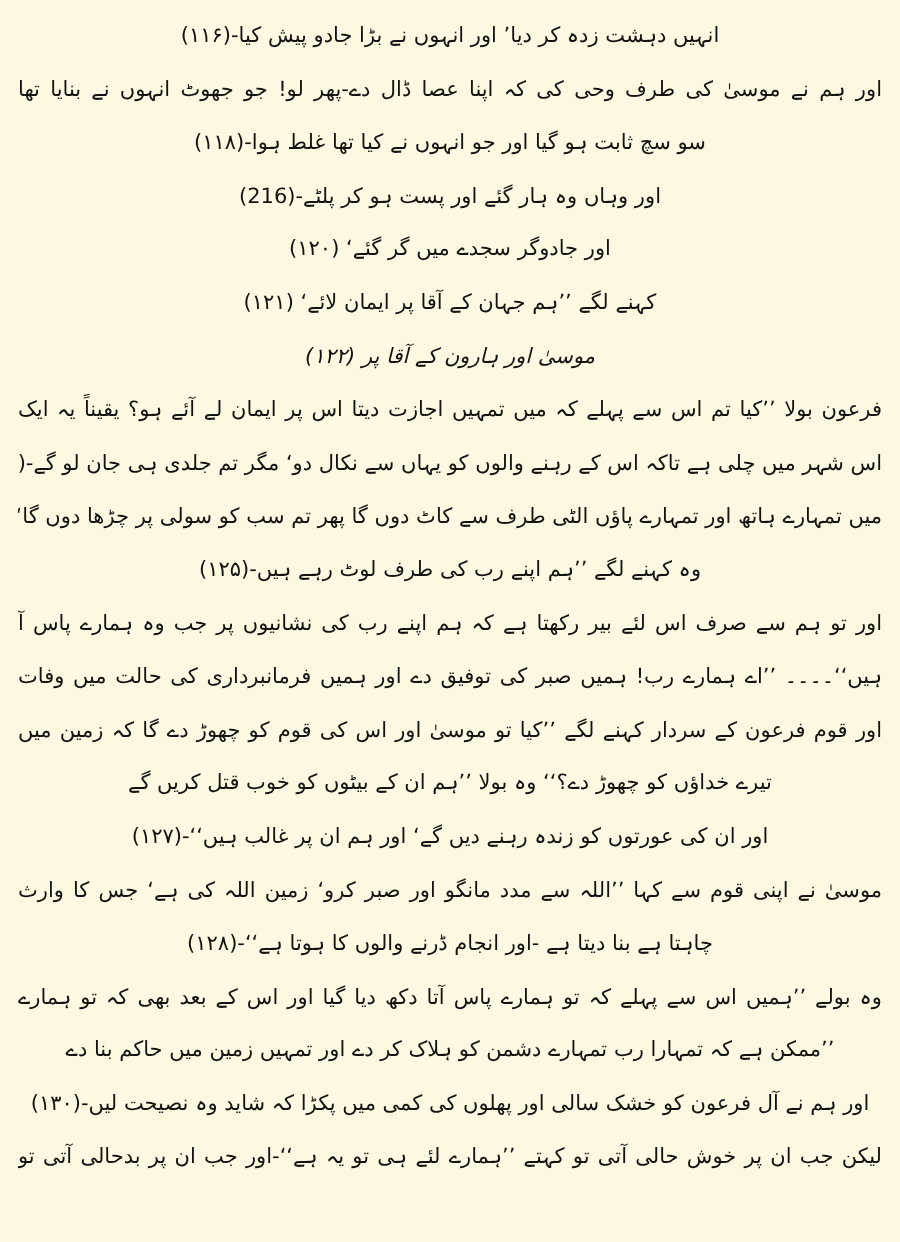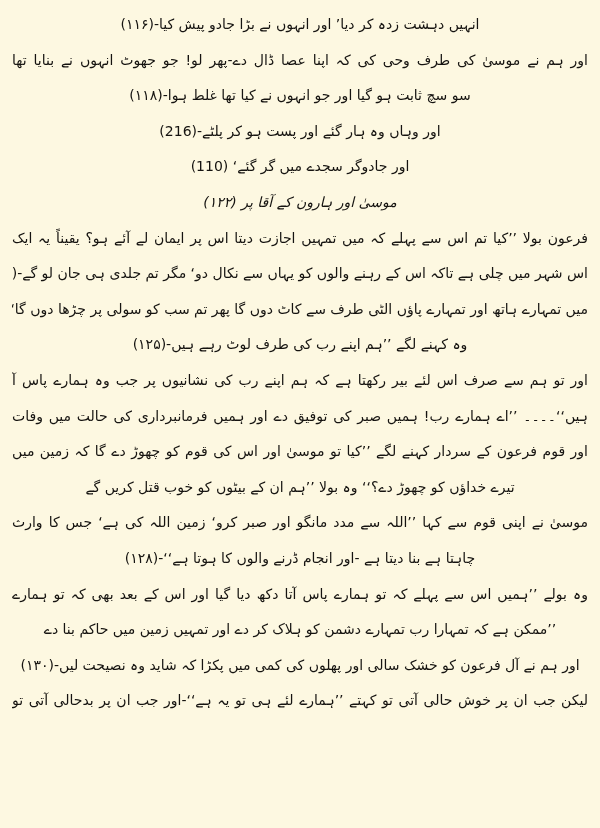--- a/index.html
+++ b/index.html
@@ -42,30 +42,32 @@
 </style>
 </head>
 <body style="background: rgb(253, 248, 225);">
 
 <div class="page" style="background: rgb(253, 248, 225);">
   <div id="verse-lines">
       <div class="verse-line center" style="color: rgb(21, 19, 16);">انہیں دہشت زدہ کر دیا’ اور انہوں نے بڑا جادو پیش کیا-(۱۱۶)</div>
       <div class="verse-line full" style="color: rgb(21, 19, 16);">اور ہم نے موسیٰ کی طرف وحی کی کہ اپنا عصا ڈال دے-پھر لو! جو جھوٹ انہوں نے بنایا تھا اسے وہ نگلنے لگا-(۱۱۷)</div>
       <div class="verse-line center" style="color: rgb(21, 19, 16);">سو سچ ثابت ہو گیا اور جو انہوں نے کیا تھا غلط ہوا-(۱۱۸)</div>
       <div class="verse-line center" style="color: rgb(21, 19, 16);">اور وہاں وہ ہار گئے اور پست ہو کر پلٹے-(216)</div>
-      <div class="verse-line center" style="color: rgb(21, 19, 16);">اور جادوگر سجدے میں گر گئے‘ (110)</div>
+      <div class="verse-line center" style="color: rgb(21, 19, 16);">اور جادوگر سجدے میں گر گئے‘ (۱۲۰)</div>
+      <div class="verse-line center" style="color: rgb(21, 19, 16);">کہنے لگے ’’ہم جہان کے آقا پر ایمان لائے‘ (۱۲۱)</div>
       <div class="verse-line center" style="color: rgb(21, 19, 16); font-style: italic;">موسیٰ اور ہارون کے آقا پر (۱۲۲)</div>
       <div class="verse-line full" style="color: rgb(21, 19, 16);">فرعون بولا ’’کیا تم اس سے پہلے کہ میں تمہیں اجازت دیتا اس پر ایمان لے آئے ہو؟ یقیناً یہ ایک چال ہے جو تم نے</div>
       <div class="verse-line center" style="color: rgb(21, 19, 16);">اس شہر میں چلی ہے تاکہ اس کے رہنے والوں کو یہاں سے نکال دو‘ مگر تم جلدی ہی جان لو گے-(۱۲۳)</div>
       <div class="verse-line center" style="color: rgb(21, 19, 16);">میں تمہارے ہاتھ اور تمہارے پاؤں الٹی طرف سے کاٹ دوں گا پھر تم سب کو سولی پر چڑھا دوں گا‘‘-(۱۲۴)</div>
       <div class="verse-line center" style="color: rgb(21, 19, 16);">وہ کہنے لگے ’’ہم اپنے رب کی طرف لوٹ رہے ہیں-(۱۲۵)</div>
       <div class="verse-line full" style="color: rgb(21, 19, 16);">اور تو ہم سے صرف اس لئے بیر رکھتا ہے کہ ہم اپنے رب کی نشانیوں پر جب وہ ہمارے پاس آ گئی ہیں ایمان لے آئے</div>
       <div class="verse-line full" style="color: rgb(21, 19, 16);">ہیں‘‘۔۔۔۔ ’’اے ہمارے رب! ہمیں صبر کی توفیق دے اور ہمیں فرمانبرداری کی حالت میں وفات دے‘‘-(۱۲۶)</div>
       <div class="verse-line full" style="color: rgb(21, 19, 16);">اور قوم فرعون کے سردار کہنے لگے ’’کیا تو موسیٰ اور اس کی قوم کو چھوڑ دے گا کہ زمین میں فساد مچائیں اور وہ تجھے اور</div>
       <div class="verse-line center" style="color: rgb(21, 19, 16);">تیرے خداؤں کو چھوڑ دے؟‘‘ وہ بولا ’’ہم ان کے بیٹوں کو خوب قتل کریں گے</div>
+      <div class="verse-line center" style="color: rgb(21, 19, 16);">اور ان کی عورتوں کو زندہ رہنے دیں گے‘ اور ہم ان پر غالب ہیں‘‘-(۱۲۷)</div>
       <div class="verse-line full" style="color: rgb(21, 19, 16);">موسیٰ نے اپنی قوم سے کہا ’’اللہ سے مدد مانگو اور صبر کرو‘ زمین اللہ کی ہے‘ جس کا وارث وہ اپنے بندوں میں سے جسے</div>
       <div class="verse-line center" style="color: rgb(21, 19, 16);">چاہتا ہے بنا دیتا ہے -اور انجام ڈرنے والوں کا ہوتا ہے‘‘-(۱۲۸)</div>
       <div class="verse-line full" style="color: rgb(21, 19, 16);">وہ بولے ’’ہمیں اس سے پہلے کہ تو ہمارے پاس آتا دکھ دیا گیا اور اس کے بعد بھی کہ تو ہمارے پاس آیا‘‘-اس نے کہا</div>
       <div class="verse-line center" style="color: rgb(21, 19, 16);">’’ممکن ہے کہ تمہارا رب تمہارے دشمن کو ہلاک کر دے اور تمہیں زمین میں حاکم بنا دے</div>
       <div class="verse-line center" style="color: rgb(21, 19, 16);">اور ہم نے آل فرعون کو خشک سالی اور پھلوں کی کمی میں پکڑا کہ شاید وہ نصیحت لیں-(۱۳۰)</div>
       <div class="verse-line full" style="color: rgb(21, 19, 16);">لیکن جب ان پر خوش حالی آتی تو کہتے ’’ہمارے لئے ہی تو یہ ہے‘‘-اور جب ان پر بدحالی آتی تو موسیٰ اور اس کے</div>
     </div>
 </div>
 
 </body></html>

